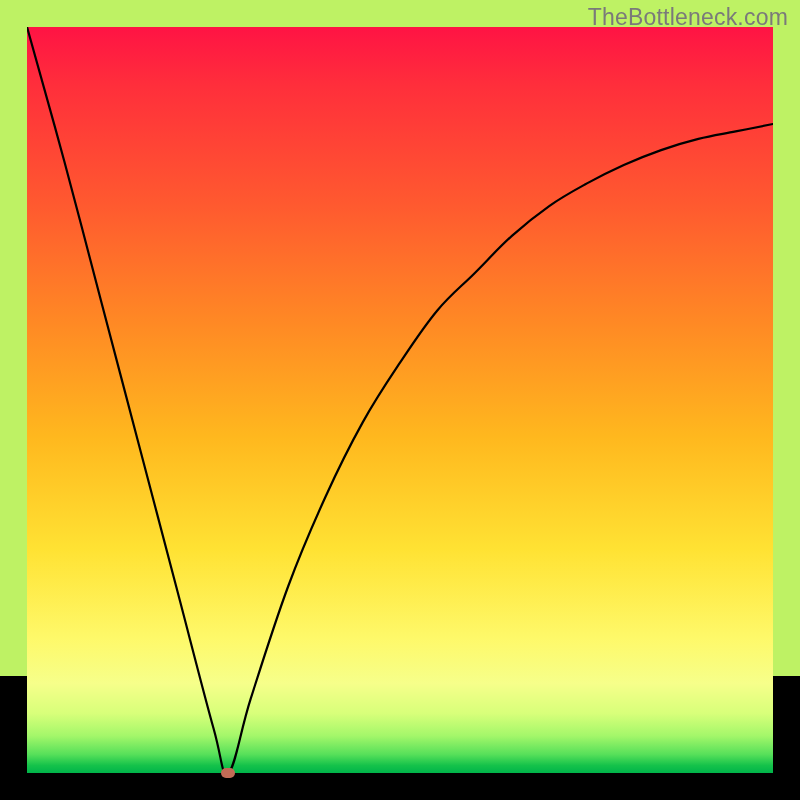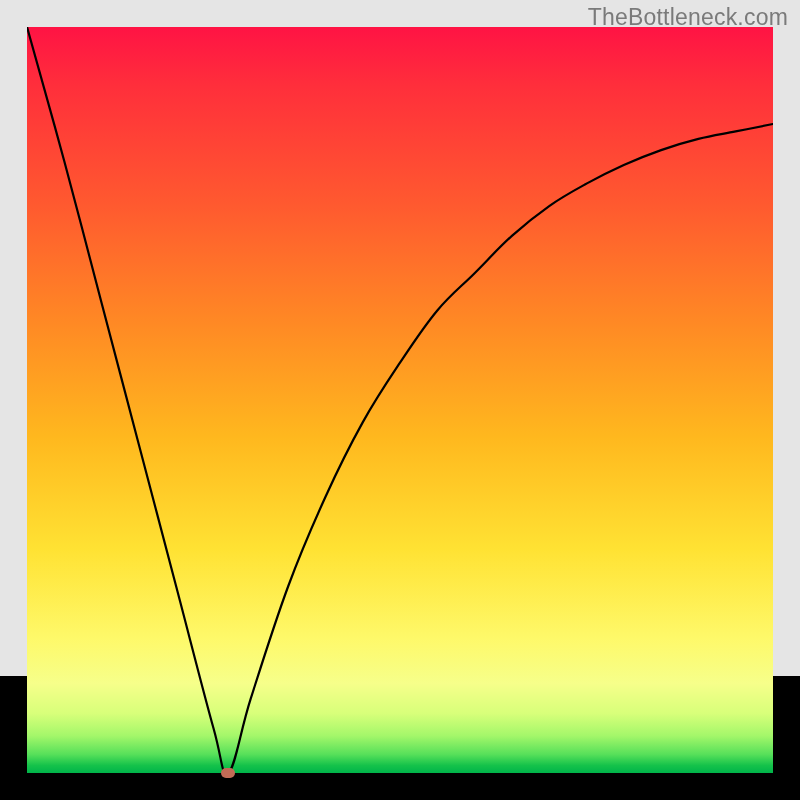--- a/index.html
+++ b/index.html
@@ -10,21 +10,21 @@
     background: #000;
     overflow: hidden;
     font-family: Arial, Helvetica, sans-serif;
   }
   .frame {
     position: absolute;
     top: 0;
     left: 0;
     width: 800px;
     height: 676px;
-    background: #e5e5e5;
+    background: #bef264;
   }
   .plot-area {
     position: absolute;
     top: 27px;
     left: 27px;
     width: 746px;
     height: 746px;
     
     background: linear-gradient(
       to bottom,

